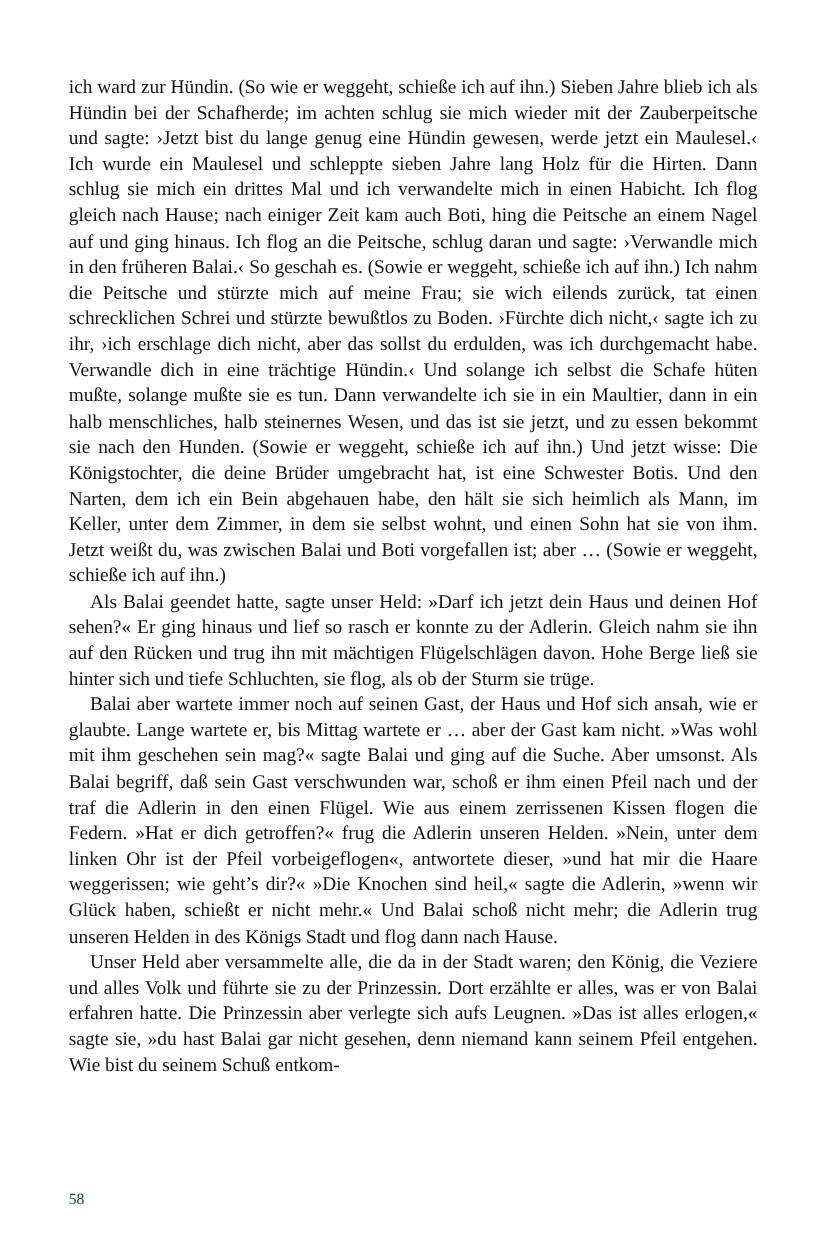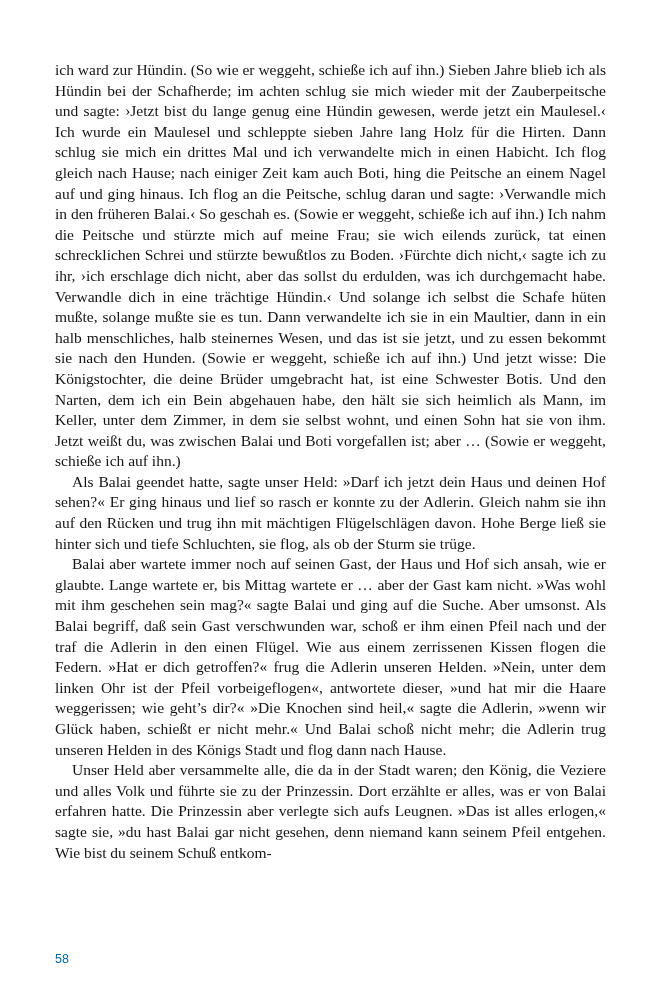--- a/index.html
+++ b/index.html
@@ -31,23 +31,23 @@
     padding: 0;
     text-indent: 17px;
   }
   .text-block p.first {
     text-indent: 0;
   }
   .page-number {
     position: absolute;
     left: 55px;
     top: 952px;
-    font-family: Liberation Sans, sans-serif;
+    font-family: Liberation Serif, serif;
     font-size: 12.5px;
-    color: #0369a1;
+    color: #14532d;
   }
 </style>
 </head>
 <body>
 
 <div class="page">
   <div class="text-block">
     <p class="first">ich ward zur Hündin. (So wie er weggeht, schieße ich auf ihn.) Sieben Jahre blieb ich als Hündin bei der Schafherde; im achten schlug sie mich wieder mit der Zauberpeitsche und sagte: ›Jetzt bist du lange genug eine Hündin gewesen, werde jetzt ein Maulesel.‹ Ich wurde ein Maulesel und schleppte sieben Jahre lang Holz für die Hirten. Dann schlug sie mich ein drittes Mal und ich verwandelte mich in einen Habicht. Ich flog gleich nach Hause; nach einiger Zeit kam auch Boti, hing die Peitsche an einem Nagel auf und ging hinaus. Ich flog an die Peitsche, schlug daran und sagte: ›Verwandle mich in den früheren Balai.‹ So geschah es. (Sowie er weggeht, schieße ich auf ihn.) Ich nahm die Peitsche und stürzte mich auf meine Frau; sie wich eilends zurück, tat einen schrecklichen Schrei und stürzte bewußtlos zu Boden. ›Fürchte dich nicht,‹ sagte ich zu ihr, ›ich erschlage dich nicht, aber das sollst du erdulden, was ich durchgemacht habe. Verwandle dich in eine trächtige Hündin.‹ Und solange ich selbst die Schafe hüten mußte, solange mußte sie es tun. Dann verwandelte ich sie in ein Maultier, dann in ein halb menschliches, halb steinernes Wesen, und das ist sie jetzt, und zu essen bekommt sie nach den Hunden. (Sowie er weggeht, schieße ich auf ihn.) Und jetzt wisse: Die Königstochter, die deine Brüder umgebracht hat, ist eine Schwester Botis. Und den Narten, dem ich ein Bein abgehauen habe, den hält sie sich heimlich als Mann, im Keller, unter dem Zimmer, in dem sie selbst wohnt, und einen Sohn hat sie von ihm. Jetzt weißt du, was zwischen Balai und Boti vorgefallen ist; aber … (Sowie er weggeht, schieße ich auf ihn.)</p>
     <p>Als Balai geendet hatte, sagte unser Held: »Darf ich jetzt dein Haus und deinen Hof sehen?« Er ging hinaus und lief so rasch er konnte zu der Adlerin. Gleich nahm sie ihn auf den Rücken und trug ihn mit mächtigen Flügelschlägen davon. Hohe Berge ließ sie hinter sich und tiefe Schluchten, sie flog, als ob der Sturm sie trüge.</p>
     <p>Balai aber wartete immer noch auf seinen Gast, der Haus und Hof sich ansah, wie er glaubte. Lange wartete er, bis Mittag wartete er … aber der Gast kam nicht. »Was wohl mit ihm geschehen sein mag?« sagte Balai und ging auf die Suche. Aber umsonst. Als Balai begriff, daß sein Gast verschwunden war, schoß er ihm einen Pfeil nach und der traf die Adlerin in den einen Flügel. Wie aus einem zerrissenen Kissen flogen die Federn. »Hat er dich getroffen?« frug die Adlerin unseren Helden. »Nein, unter dem linken Ohr ist der Pfeil vorbeigeflogen«, antwortete dieser, »und hat mir die Haare weggerissen; wie geht’s dir?« »Die Knochen sind heil,« sagte die Adlerin, »wenn wir Glück haben, schießt er nicht mehr.« Und Balai schoß nicht mehr; die Adlerin trug unseren Helden in des Königs Stadt und flog dann nach Hause.</p>

